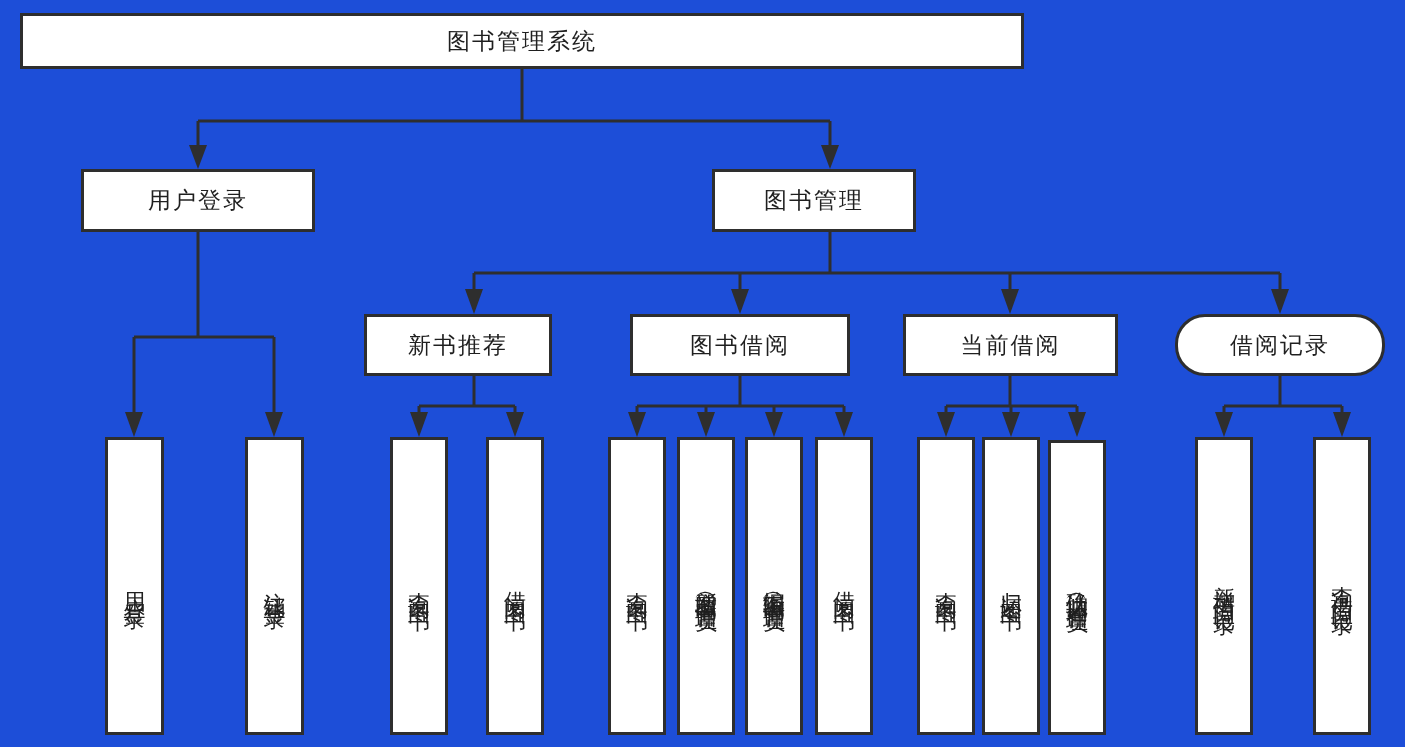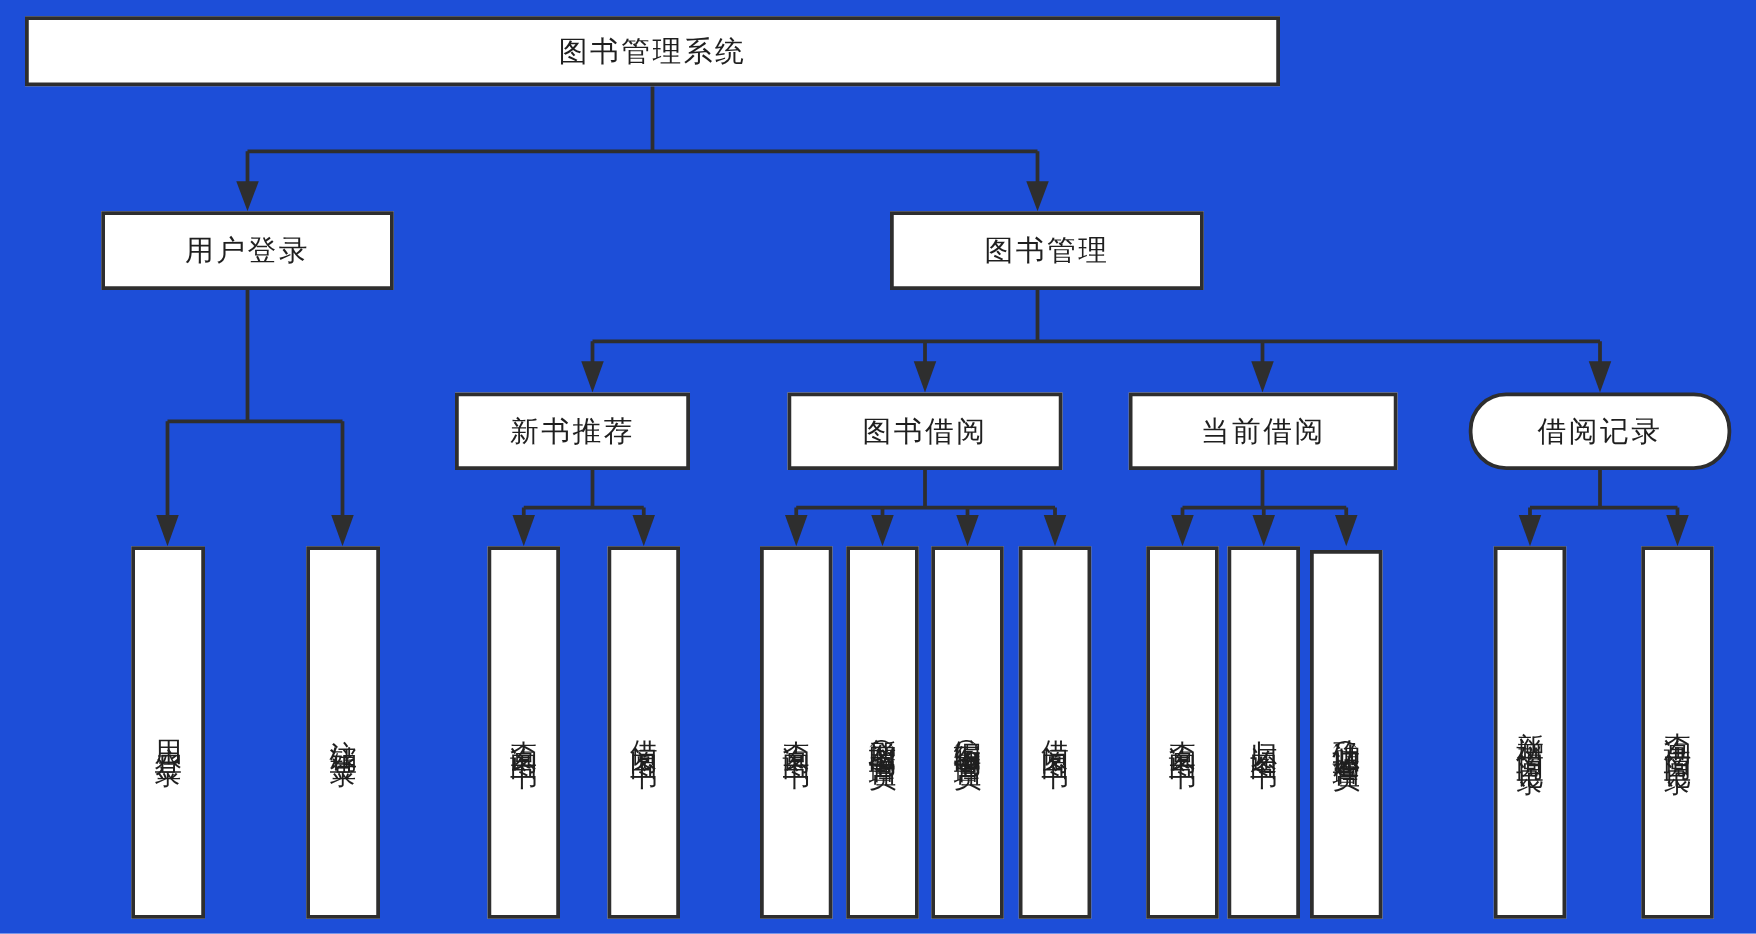--- a/index.html
+++ b/index.html
@@ -118,21 +118,21 @@
     </g>
   </svg>
 
   <div class="node" style="left:20px; top:13px; width:1004px; height:56px;">
     <span>图书管理系统</span>
   </div>
 
   <div class="node" style="left:81px; top:169px; width:234px; height:63px;">
     <span>用户登录</span>
   </div>
-  <div class="node" style="left:712px; top:169px; width:251px; height:63px;">
+  <div class="node" style="left:712px; top:169px; width:204px; height:63px;">
     <span>图书管理</span>
   </div>
 
   <div class="node" style="left:364px; top:314px; width:188px; height:62px;">
     <span>新书推荐</span>
   </div>
   <div class="node" style="left:903px; top:314px; width:215px; height:62px;">
     <span>当前借阅</span>
   </div>
   <div class="node" style="left:630px; top:314px; width:220px; height:62px;">

